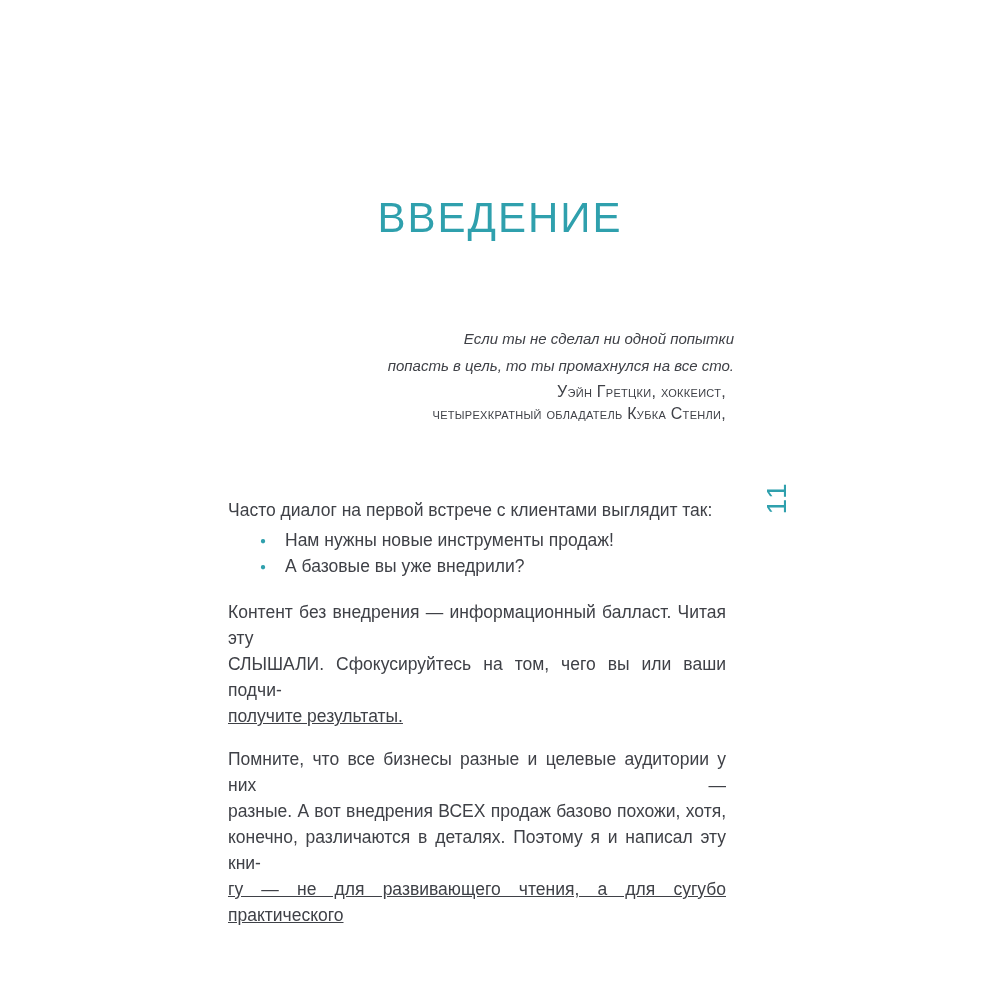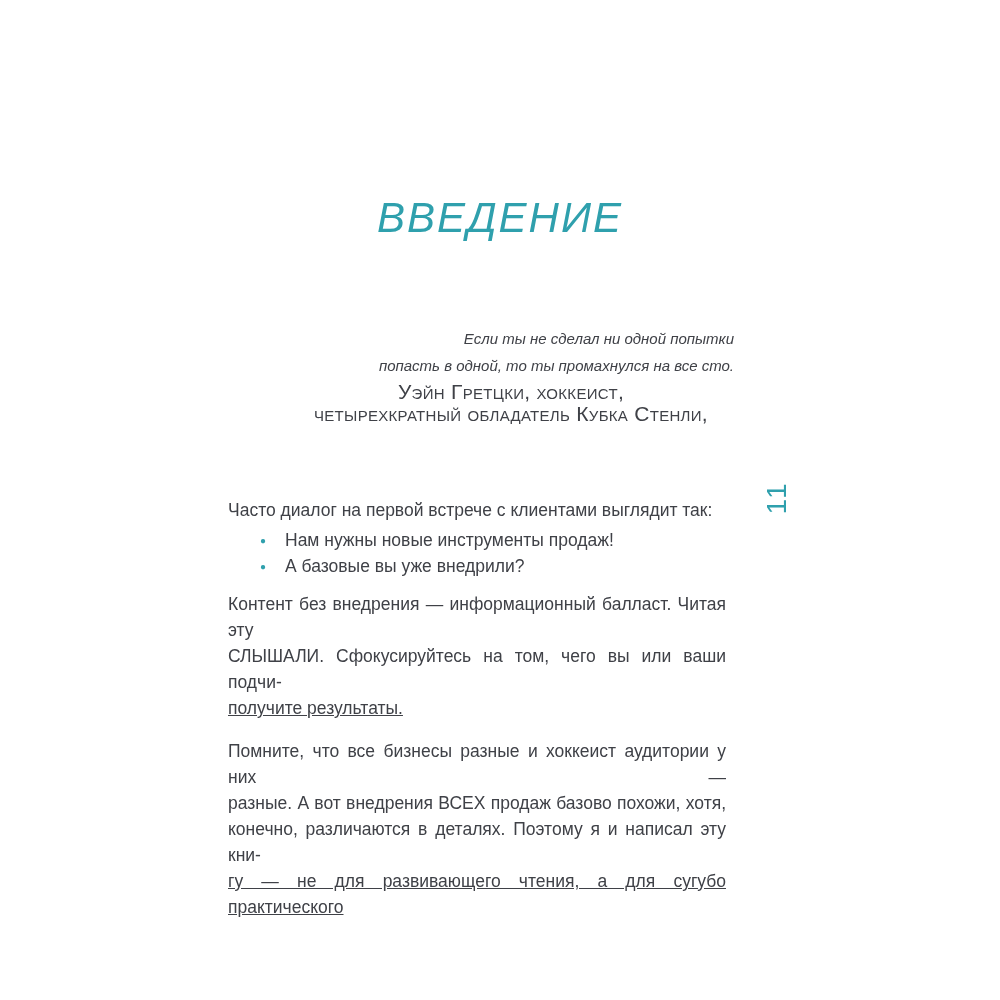--- a/index.html
+++ b/index.html
@@ -21,41 +21,40 @@
     position: absolute;
     top: 192px;
     left: 0;
     width: 100%;
     text-align: center;
     font-size: 42px;
     font-weight: 300;
     letter-spacing: 2px;
     color: var(--accent);
     line-height: 52px;
-    font-style: italic;
   }
   .epigraph {
     position: absolute;
     top: 325px;
     right: 266px;
     width: 430px;
     font-style: italic;
     font-size: 15px;
     line-height: 27px;
     text-align: right;
   }
   .attribution {
     position: absolute;
     top: 381px;
     right: 274px;
     width: 430px;
     font-variant: small-caps;
-    font-size: 21px;
+    font-size: 16px;
     line-height: 21.5px;
-    text-align: center;
+    text-align: right;
     letter-spacing: 0.3px;
   }
   .body-col {
     position: absolute;
     top: 497px;
     left: 228px;
     width: 498px;
     font-size: 17.5px;
     line-height: 26px;
   }
@@ -66,21 +65,21 @@
     padding-left: 57px;
   }
   .bullets .line::before {
     content: '●';
     position: absolute;
     left: 32px;
     top: 1px;
     font-size: 10px;
     color: var(--accent);
   }
-  .para { margin-top: 12px; }
+  .para { margin-top: 20px; }
   .para + .para { margin-top: 17px; }
   .para .line {
     text-align: justify;
     text-align-last: justify;
   }
   .para .line:last-child { text-align-last: left; text-decoration: underline; }
   .page-number {
     position: absolute;
     top: 478px;
     left: 756px;
@@ -102,21 +101,21 @@
 </style>
 </head>
 <body>
 
 <div class="page">
 
   <h1 class="title">ВВЕДЕНИЕ</h1>
 
   <div class="epigraph">
       <div class="line">Если ты не сделал ни одной попытки</div>
-      <div class="line">попасть в одной, то ты промахнулся на все сто.</div>
+      <div class="line">попасть в цель, то ты промахнулся на все сто.</div>
     </div>
 
   <div class="attribution">
       <div class="line">Уэйн Гретцки, хоккеист,</div>
       <div class="line">четырехкратный обладатель Кубка Стенли,</div>
     </div>
 
   <div class="page-number">
     <span>11</span>
   </div>
@@ -131,20 +130,20 @@
         <div class="line">А базовые вы уже внедрили?</div>
       </div>
 
     <div class="para">
         <div class="line">Контент без внедрения — информационный балласт. Читая эту</div>
         <div class="line">СЛЫШАЛИ. Сфокусируйтесь на том, чего вы или ваши подчи-</div>
         <div class="line">получите результаты.</div>
       </div>
 
     <div class="para">
-        <div class="line">Помните, что все бизнесы разные и хоккеист аудитории у них —</div>
+        <div class="line">Помните, что все бизнесы разные и целевые аудитории у них —</div>
         <div class="line">разные. А вот внедрения ВСЕХ продаж базово похожи, хотя,</div>
         <div class="line">конечно, различаются в деталях. Поэтому я и написал эту кни-</div>
         <div class="line">гу — не для развивающего чтения, а для сугубо практического</div>
       </div>
   </div>
 
 </div>
 
 </body></html>

